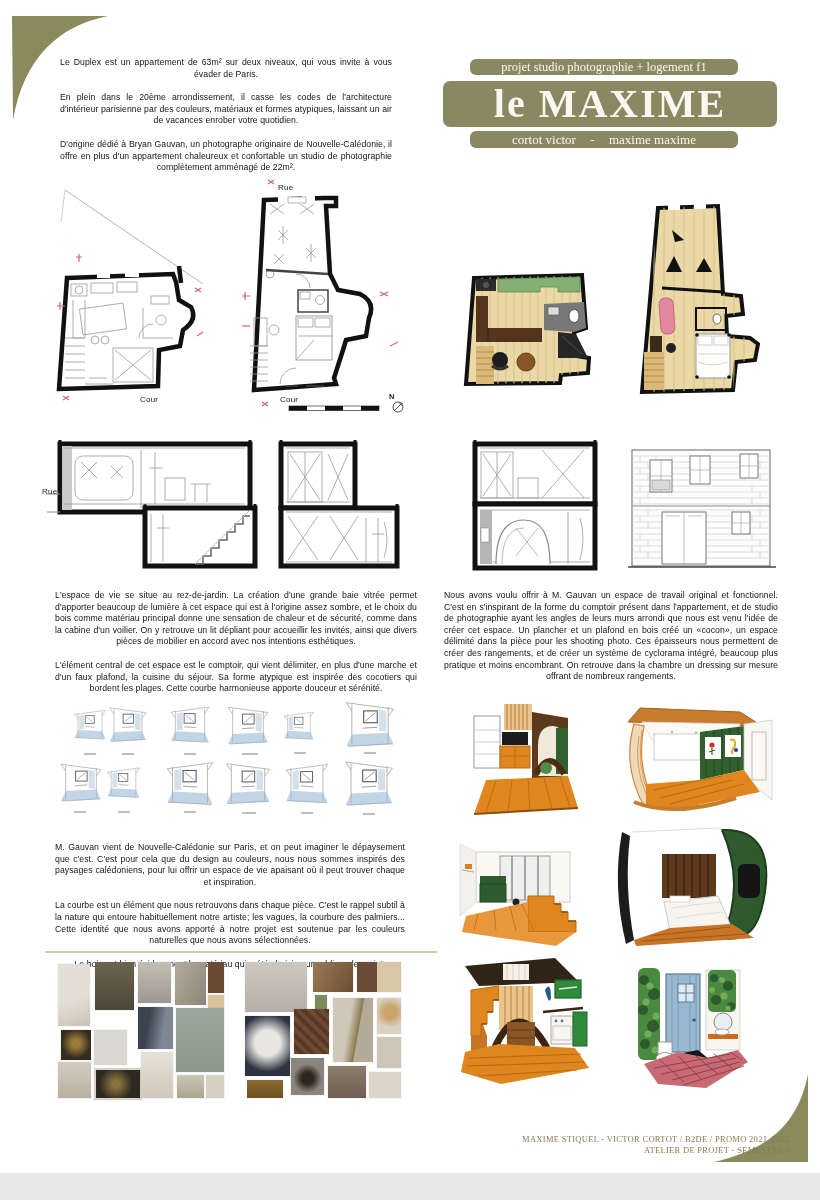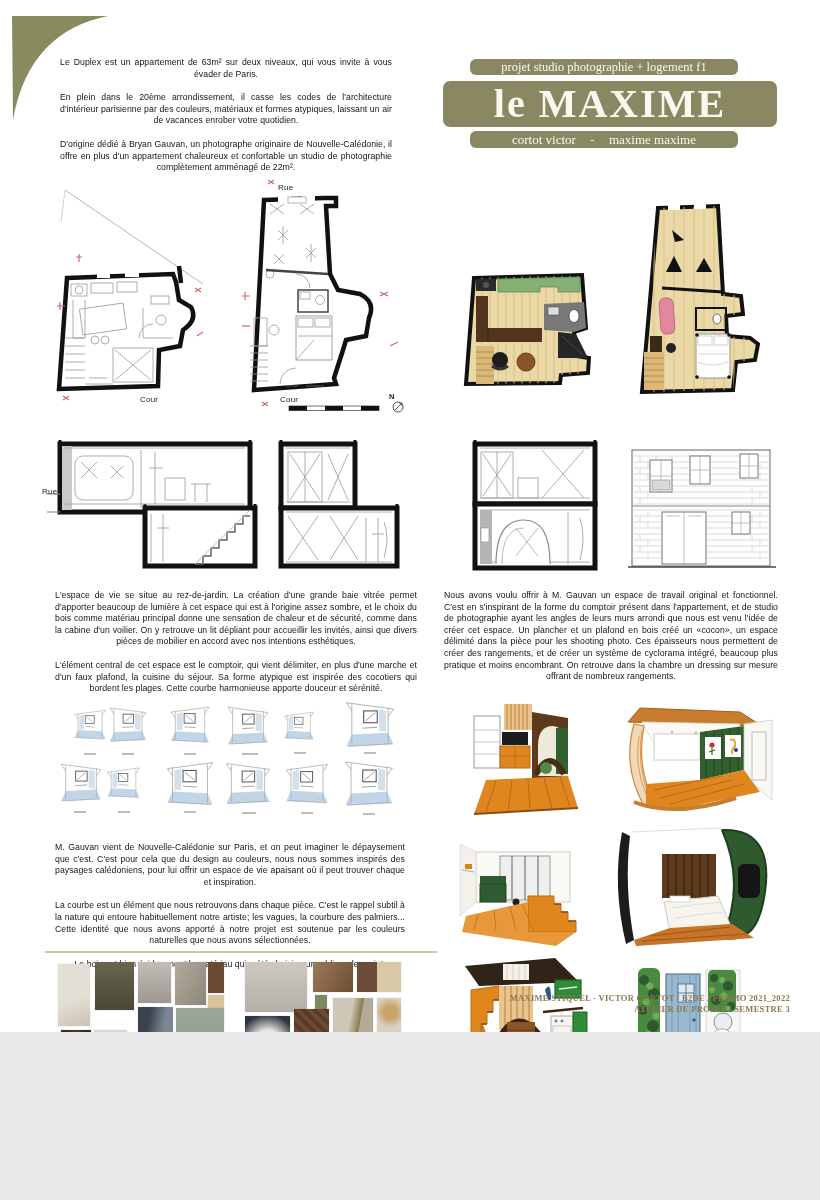--- a/index.html
+++ b/index.html
@@ -1,37 +1,37 @@
 <!DOCTYPE html>
 <html><head>
 <meta charset="utf-8">
 <style>
   html,body{margin:0;padding:0;background:#e8e8e8}
-  .page{position:relative;width:820px;height:1032px;background:#ffffff;margin:0 auto;
+  .page{position:relative;width:820px;height:1173px;background:#ffffff;margin:0 auto;
         font-family:"Liberation Sans",sans-serif;overflow:hidden}
   .abs{position:absolute}
   
   .bt{font-size:8.7px;line-height:11.6px;color:#141414;text-align:justify;
       text-align-last:center;letter-spacing:.05px;margin:0 0 0 0}
   .bt + .bt{margin-top:12px}
   
   .bar{position:absolute;background:#8a8862;color:#faf8ee;
        font-family:"Liberation Serif",serif;text-align:center}
   .bar.small{border-radius:6px;font-size:12.5px;height:16px;line-height:16px}
   .bar.big{border-radius:7px;font-weight:bold;font-size:40px;line-height:46px;
            letter-spacing:2px;height:46px}
   .bar.authors{border-radius:6px;font-size:13px;height:17px;line-height:17px;
                display:flex;justify-content:space-between;padding:0 42px;box-sizing:border-box}
   
   .lbl{position:absolute;font-size:8px;color:#222;letter-spacing:.2px}
   .lbl.n{font-size:7.5px;font-weight:bold}
   
   .ig{position:absolute;font-size:9px;color:#9a9a9a;letter-spacing:.2px}
   .credits{position:absolute;right:30px;bottom:18px;text-align:right;
-           font-family:"Liberation Serif",serif;font-weight:bold;font-size:8.5px;
+           font-family:"Liberation Serif",serif;font-weight:normal;font-size:8.5px;
            line-height:10.5px;color:#8a7950;letter-spacing:.3px}
   
   .sk{position:absolute}
   .skcap{position:absolute;height:2px;background:#c4bdb2}
   .fx{transform:scaleX(-1)}
   
   .mb{position:absolute}
   .mt{position:absolute;box-shadow:0 0 0 1px rgba(0,0,0,.04)}
   .divider{position:absolute;height:2px;background:#cfc9a8}
 </style>

